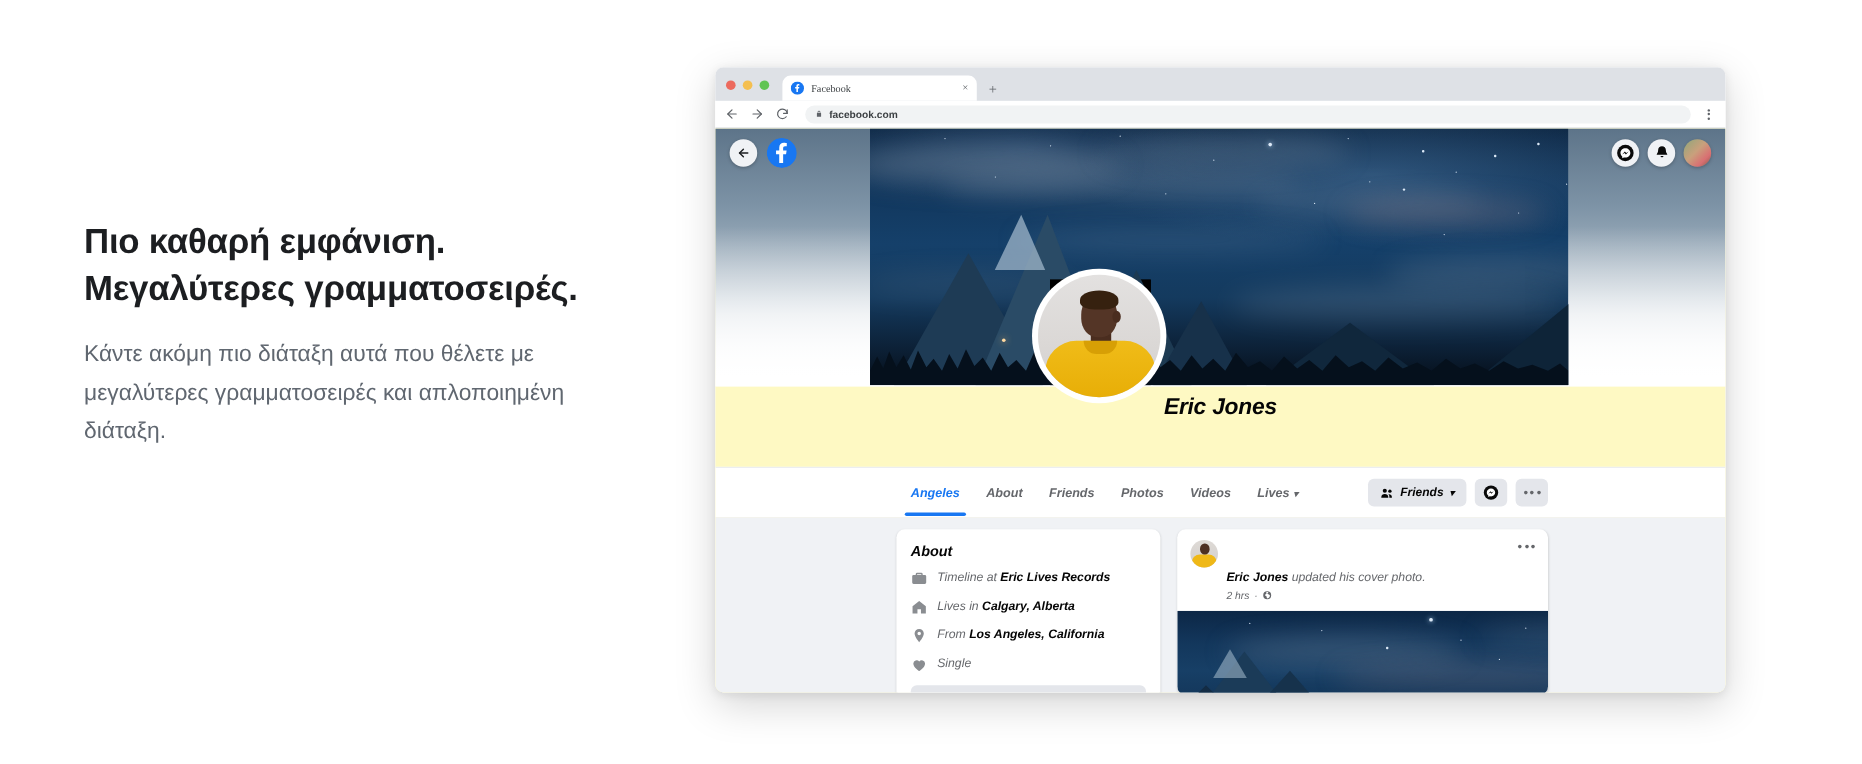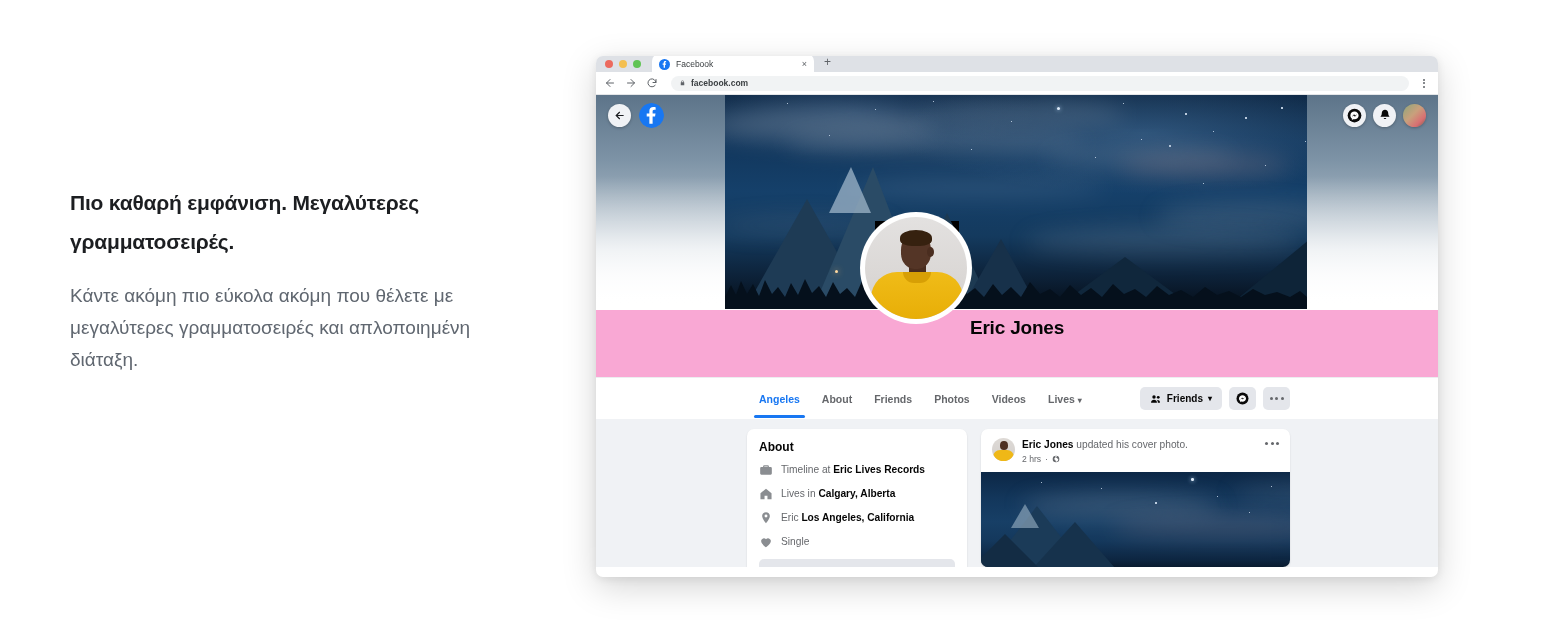--- a/index.html
+++ b/index.html
@@ -7,41 +7,41 @@
     width: 1552px; height: 637px;
     background: #ffffff;
     font-family: "Liberation Sans", sans-serif;
     overflow: hidden;
   }
   .page { position: relative; width: 1552px; height: 637px; background: #fff; }
 
   
   .promo { position: absolute; left: 70px; top: 183px; width: 440px; }
   .promo-title {
-    font-size: 21px; line-height: 39px; font-weight: bold;
+    font-size: 29px; line-height: 39px; font-weight: bold;
     color: #1c1e21; letter-spacing: -0.2px;
   }
   .promo-body {
     margin-top: 19px;
     font-size: 19px; line-height: 32px; font-weight: normal;
     color: #606770;
   }
 
   
   .browser {
     position: absolute; left: 596px; top: 56px;
     width: 842px; height: 521px;
     background: #fff;
     border-radius: 7px 7px 7px 7px;
     overflow: hidden;
     box-shadow: 0 10px 34px rgba(0,0,0,.17), 0 2px 8px rgba(0,0,0,.08);
   }
   .tabstrip {
-    height: 16px; background: #dee1e6;
-    display: flex; align-items: center; padding-left: 9px; position: relative;
+    height: 28px; background: #dee1e6;
+    display: flex; align-items: flex-end; padding-left: 9px; position: relative; font-family: Liberation Serif, serif;
   }
   .lights { display: flex; gap: 6px; align-items: center; height: 26px; padding-right: 11px; }
   .light { width: 8px; height: 8px; border-radius: 50%; }
   .l-red { background: #ec6a5e; } .l-yel { background: #f4bf50; } .l-grn { background: #61c454; }
   .tab {
     height: 21px; width: 162px; background: #fff;
     border-radius: 7px 7px 0 0; display: flex; align-items: center;
     padding: 0 7px; gap: 6px;
   }
   .tab-fav { width: 11px; height: 11px; flex: 0 0 11px; }
@@ -57,21 +57,21 @@
   .omnibox {
     flex: 1; height: 15px; background: #f1f3f4; border-radius: 8px;
     display: flex; align-items: center; gap: 5px; padding: 0 8px; margin-left: 4px; font-weight: bold;
   }
   .lock { width: 7px; height: 8px; flex: 0 0 7px; }
   .omnitext { font-size: 8.5px; color: #3c4043; }
   .kebab-v { width: 12px; display: flex; flex-direction: column; align-items: center; gap: 1.5px; }
   .kebab-v i { width: 2px; height: 2px; border-radius: 50%; background: #5f6368; display: block; }
 
   
-  .fbview { position: relative; width: 842px; height: 472px; background: #f9a8d4; overflow: hidden; }
+  .fbview { position: relative; width: 842px; height: 472px; background: #fef9c3; overflow: hidden; font-style: italic; }
 
   
   .cover-backdrop {
     position: absolute; left: 0; top: 0; width: 842px; height: 215px;
     background:
       linear-gradient(to bottom, rgba(255,255,255,0) 38%, rgba(255,255,255,.72) 72%, #fff 97%),
       linear-gradient(to bottom, #5d7489 0%, #7d93a6 30%, #b3c0cb 62%, #e9edf1 85%, #ffffff 100%);
   }
   .cover-wrap {
     position: absolute; left: 129px; top: 0; width: 582px; height: 214px; overflow: hidden;
@@ -183,36 +183,36 @@
   }
   .post-card { flex: 1; overflow: hidden; }
   .post-head { display: flex; align-items: flex-start; gap: 7px; padding: 9px 11px 8px; position: relative; }
   .post-av {
     width: 23px; height: 23px; border-radius: 50%; flex: 0 0 23px; overflow: hidden; position: relative;
     background: linear-gradient(to bottom, #dedad6 0%, #d3cfcc 100%);
   }
   .pa-head { position: absolute; left: 8px; top: 3px; width: 8px; height: 9px; border-radius: 48%; background: #4d3022; }
   .pa-body { position: absolute; left: 1px; top: 12px; width: 21px; height: 12px; border-radius: 7px 7px 0 0; background: #efb817; }
   .post-meta { flex: 1; }
-  .post-line { font-size: 10.2px; color: #65676b; line-height: 14px; }
+  .post-line { font-size: 10.2px; color: #65676b; line-height: 14px; margin-top: 25px; }
   .post-line b { color: #050505; font-weight: bold; }
   .post-sub { font-size: 8.6px; color: #65676b; margin-top: 2px; display: flex; align-items: center; gap: 4px; }
   .globe { width: 8px; height: 8px; }
   .kebab-h { display: flex; gap: 2.5px; align-items: center; padding-top: 4px; }
   .kebab-h i { width: 3px; height: 3px; border-radius: 50%; background: #65676b; display: block; }
   .post-img { position: relative; width: 100%; height: 96px; overflow: hidden; }
 </style>
 </head>
 <body>
 
 <div class="page">
 
   <div class="promo">
     <div class="promo-title">Πιο καθαρή εμφάνιση. Μεγαλύτερες γραμματοσειρές.</div>
-    <div class="promo-body">Κάντε ακόμη πιο εύκολα ακόμη που θέλετε με μεγαλύτερες γραμματοσειρές και απλοποιημένη διάταξη.</div>
+    <div class="promo-body">Κάντε ακόμη πιο διάταξη αυτά που θέλετε με μεγαλύτερες γραμματοσειρές και απλοποιημένη διάταξη.</div>
   </div>
 
   <div class="browser">
 
     <div class="tabstrip">
       <div class="lights">
         <span class="light l-red"></span>
         <span class="light l-yel"></span>
         <span class="light l-grn"></span>
       </div>
@@ -406,21 +406,21 @@
             <svg class="about-ico" viewBox="0 0 24 24" fill="#8a8d91">
               <path d="M12 3L2.5 10.5V21h7v-6h5v6h7V10.5L12 3z"></path>
             </svg>
             <div class="about-txt"><span>Lives in </span><b>Calgary, Alberta</b></div>
           </div>
 
           <div class="about-row">
             <svg class="about-ico" viewBox="0 0 24 24" fill="#8a8d91">
               <path d="M12 2C8.3 2 5.4 4.9 5.4 8.6c0 4.9 6.6 12.4 6.6 12.4s6.6-7.5 6.6-12.4C18.6 4.9 15.7 2 12 2zm0 9a2.5 2.5 0 110-5 2.5 2.5 0 010 5z"></path>
             </svg>
-            <div class="about-txt"><span>Eric </span><b>Los Angeles, California</b></div>
+            <div class="about-txt"><span>From </span><b>Los Angeles, California</b></div>
           </div>
 
           <div class="about-row">
             <svg class="about-ico" viewBox="0 0 24 24" fill="#8a8d91">
               <path d="M12 21s-8.4-5.3-8.4-11A4.8 4.8 0 0112 7.3 4.8 4.8 0 0120.4 10c0 5.7-8.4 11-8.4 11z"></path>
             </svg>
             <div class="about-txt"><span>Single</span></div>
           </div>
 
           <div class="see-more">See More About Eric Jones</div>

